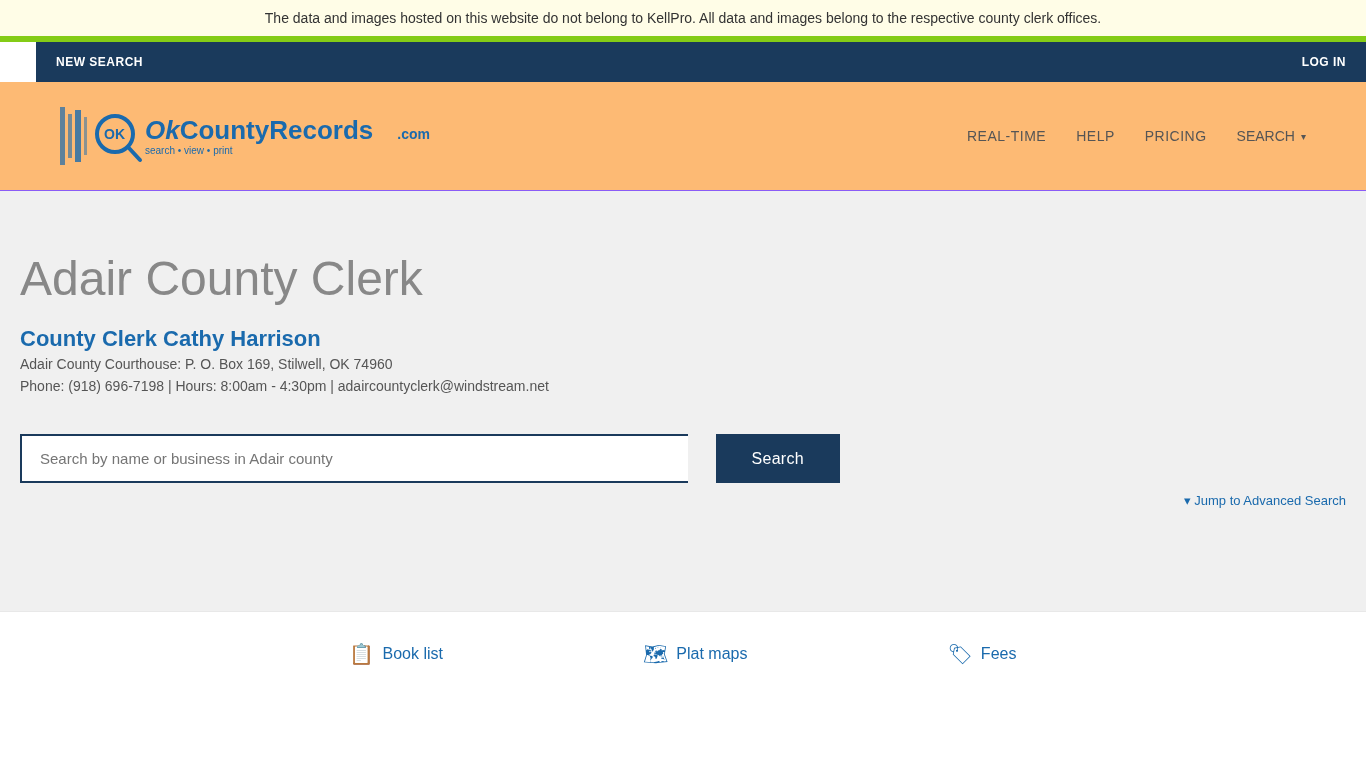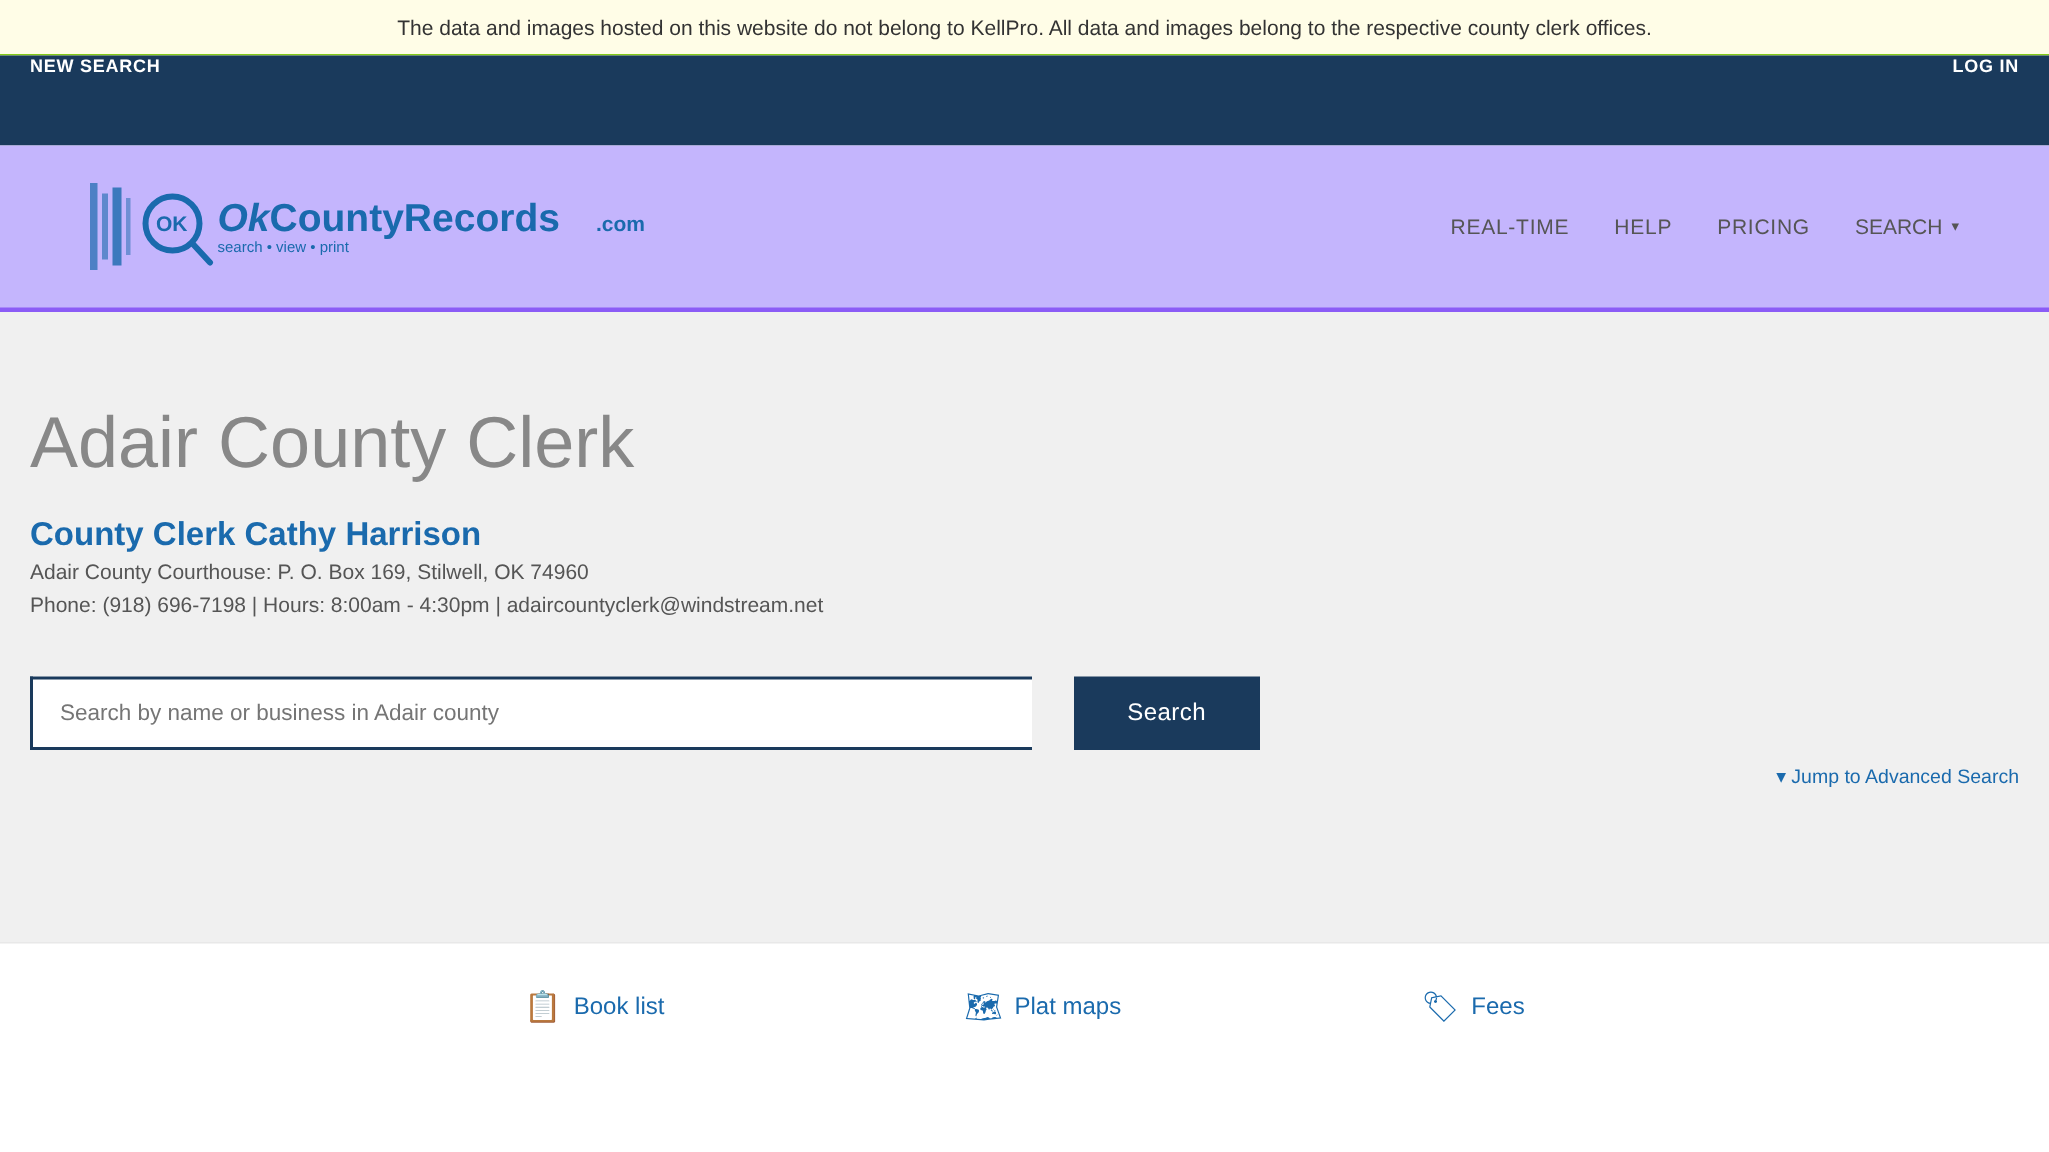--- a/index.html
+++ b/index.html
@@ -1,52 +1,54 @@
 <!DOCTYPE html>
 <html><head>
   <meta charset="utf-8">
   <style>
     * { margin: 0; padding: 0; box-sizing: border-box; }
     body { font-family: Arial, Helvetica, sans-serif; background: #fff; color: #333; }
 
     
     .banner {
       background: #fffde7;
-      border-bottom: 1px solid #84cc16;
+      border-bottom: 6px solid #84cc16;
       text-align: center;
       padding: 10px 20px;
       font-size: 14px;
       color: #333;
     }
 
     
     .top-nav {
       background: #1a3a5c;
       display: flex;
       justify-content: space-between;
+      align-items: center;
       padding: 0 20px;
-      height: 60px;
+      height: 40px;
+      margin-left: 36px;
     }
     .top-nav a {
       color: #fff;
       text-decoration: none;
       font-size: 12px;
       font-weight: bold;
       letter-spacing: 0.5px;
       cursor: pointer;
     }
 
     
     .header {
       display: flex;
       align-items: center;
       justify-content: space-between;
       padding: 20px 60px;
-      background: #c4b5fd;
-      border-bottom: 3px solid #8b5cf6;
+      background: #fdba74;
+      border-bottom: 1px solid #8b5cf6;
     }
     .logo-tagline {
       font-size: 10px;
       color: #1a6aad;
       display: block;
     }
     .main-nav {
       display: flex;
       align-items: center;
       gap: 30px;

